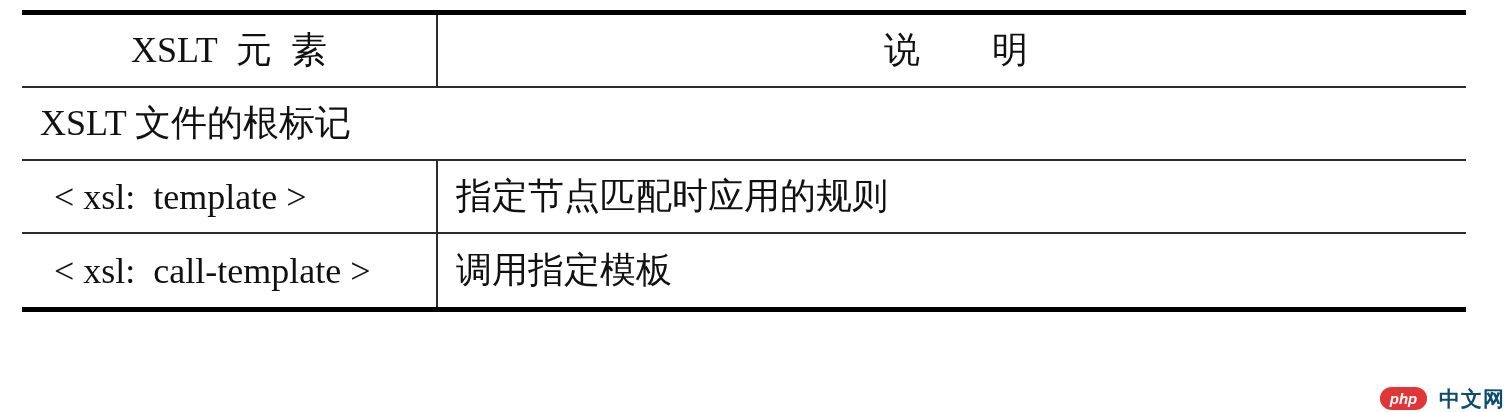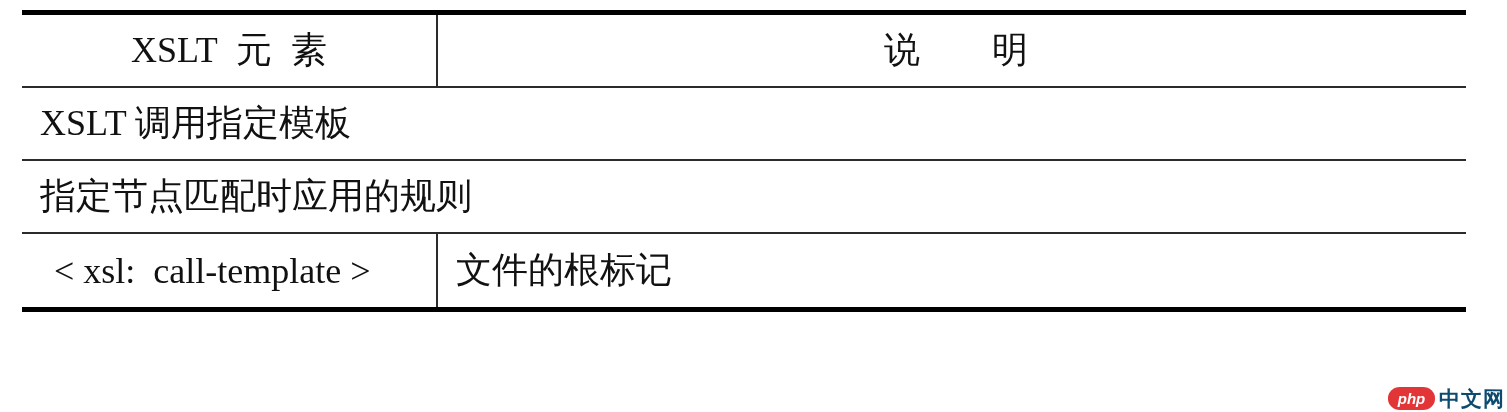--- a/index.html
+++ b/index.html
@@ -53,21 +53,21 @@
     padding-left: 8px;
   }
   .body-el { padding-left: 32px; }
   .watermark {
     position: absolute;
     right: 2px;
     top: 386px;
     height: 24px;
     display: flex;
     align-items: center;
-    gap: 4px;
+    gap: 12px;
     font-family: "Liberation Sans", "DejaVu Sans", sans-serif;
   }
   .wm-logo {
     width: 47px;
     height: 23px;
     border-radius: 12px / 11px;
     background: #e23537;
     color: #ffffff;
     font-style: italic;
     font-weight: bold;
@@ -91,31 +91,32 @@
 <div class="page">
 
   <div class="xslt-table">
 
     <div class="t-row header">
       <div class="cell-el">XSLT 元 素</div>
       <div class="cell-desc">说　　明</div>
     </div>
 
     <div class="t-row">
-      <div class="cell-desc">XSLT 调用指定模板</div>
+      <div class="cell-desc">XSLT 文件的根标记</div>
     </div>
 
     <div class="t-row">
+      <div class="cell-el body-el">&lt; xsl:  template &gt;</div>
       <div class="cell-desc">指定节点匹配时应用的规则</div>
     </div>
 
 
     <div class="t-row">
       <div class="cell-el body-el">&lt; xsl:  call-template &gt;</div>
-      <div class="cell-desc">文件的根标记</div>
+      <div class="cell-desc">调用指定模板</div>
     </div>
 
   </div>
 
   <div class="watermark">
     <span class="wm-logo">php</span>
     <span class="wm-text">中文网</span>
   </div>
 
 </div>

